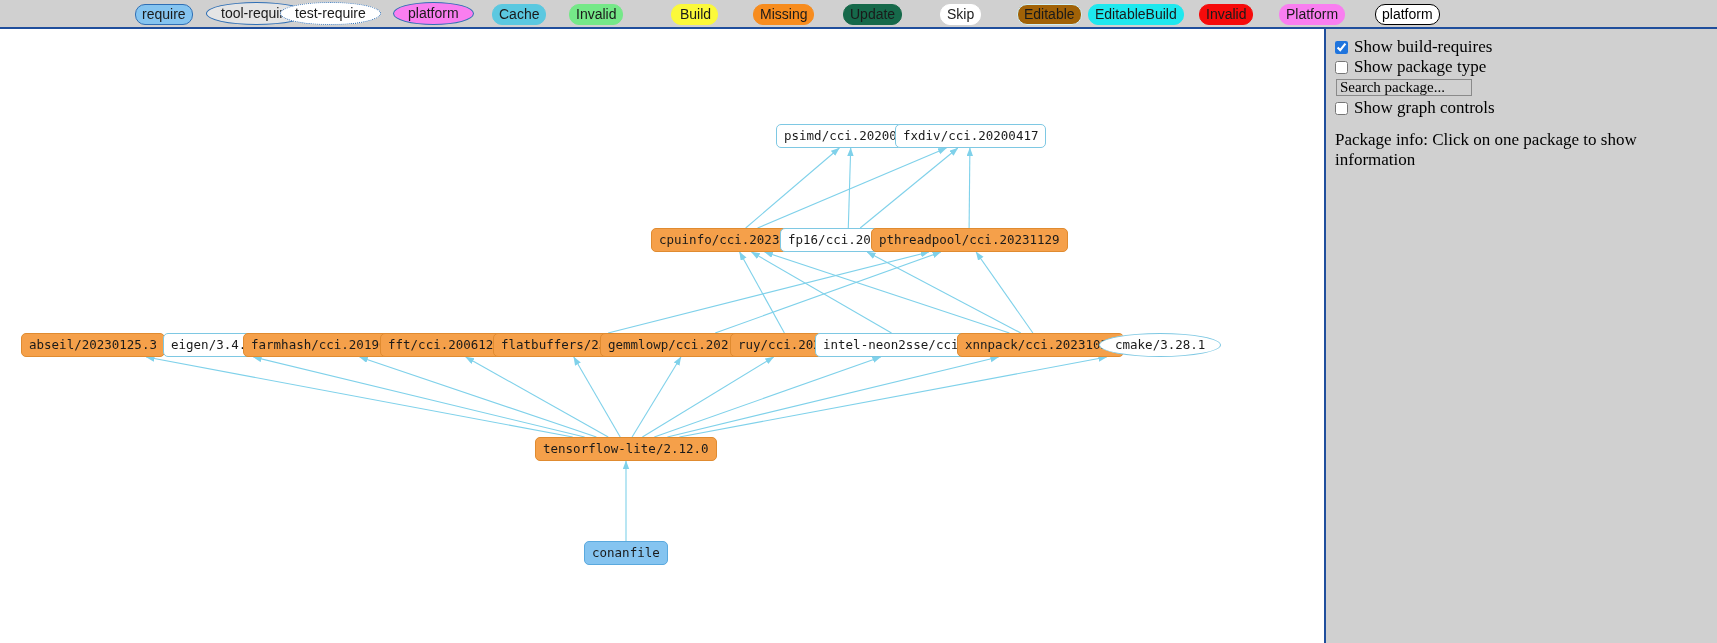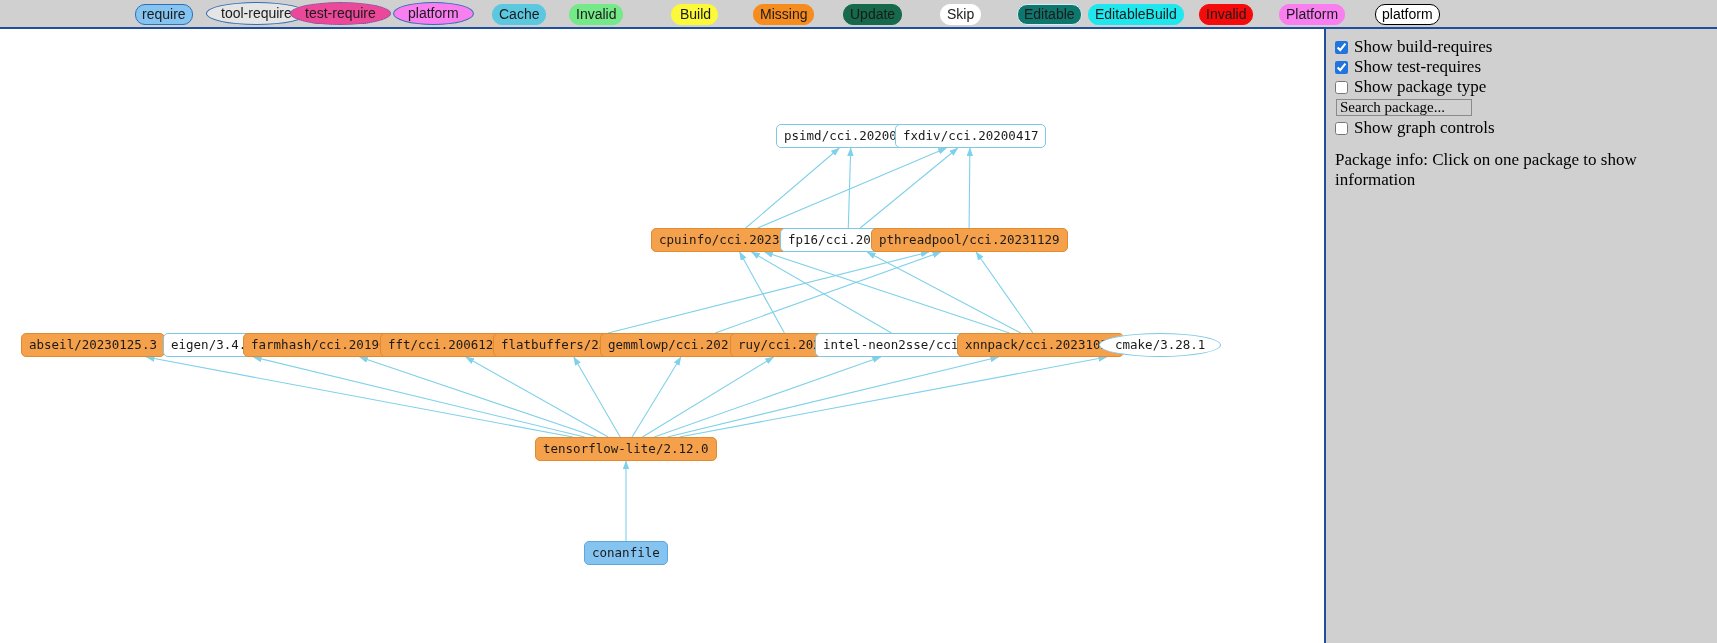--- a/index.html
+++ b/index.html
@@ -135,29 +135,29 @@
   }
 </style>
 </head>
 <body>
 
 <div id="root">
 
   <div id="legend-bar">
       <div class="legend-item lg-rect" style="left: 135px; background: rgb(133, 196, 240); color: rgb(26, 26, 26); border: 1.6px solid rgb(47, 111, 181);">require</div>
       <div class="legend-item lg-ellipse" style="left: 206px; background: #e5e5e5; color: rgb(26, 26, 26); border: 1.6px solid rgb(47, 111, 181); top: 2px;">tool-require</div>
-      <div class="legend-item lg-ellipse" style="left: 290px; background: #ec4899; color: rgb(26, 26, 26); border: 1.6px dotted rgb(47, 111, 181); top: 2px;">test-require</div>
+      <div class="legend-item lg-ellipse" style="left: 280px; background: #ffffff; color: rgb(26, 26, 26); border: 1.6px dotted rgb(47, 111, 181); top: 2px;">test-require</div>
       <div class="legend-item lg-ellipse" style="left: 393px; background: rgb(249, 126, 240); color: rgb(26, 26, 26); border: 1.6px solid rgb(47, 111, 181); top: 2px;">platform</div>
       <div class="legend-item lg-rect" style="left: 492px; background: rgb(91, 200, 224); color: rgb(26, 26, 26); border: 1.6px solid rgb(91, 200, 224);">Cache</div>
       <div class="legend-item lg-rect" style="left: 569px; background: rgb(117, 232, 136); color: rgb(26, 26, 26); border: 1.6px solid rgb(117, 232, 136);">Invalid</div>
       <div class="legend-item lg-rect" style="left: 671px; background: rgb(251, 249, 58); color: rgb(26, 26, 26); border: 1.6px solid rgb(251, 249, 58); padding-left: 8px;">Build</div>
       <div class="legend-item lg-rect" style="left: 753px; background: rgb(247, 140, 30); color: rgb(26, 26, 26); border: 1.6px solid rgb(247, 140, 30);">Missing</div>
       <div class="legend-item lg-rect" style="left: 843px; background: rgb(22, 105, 74); color: rgb(26, 26, 26); border: 1.6px solid rgb(22, 105, 74);">Update</div>
       <div class="legend-item lg-rect" style="left: 940px; background: rgb(255, 255, 255); color: rgb(26, 26, 26); border: 1.6px solid rgb(255, 255, 255);">Skip</div>
-      <div class="legend-item lg-rect" style="left: 1017px; background: #0f766e; color: rgb(26, 26, 26); border: 1.6px solid rgb(208, 239, 245);">Editable</div>
+      <div class="legend-item lg-rect" style="left: 1017px; background: #a16207; color: rgb(26, 26, 26); border: 1.6px solid rgb(208, 239, 245);">Editable</div>
       <div class="legend-item lg-rect" style="left: 1088px; background: rgb(30, 232, 238); color: rgb(26, 26, 26); border: 1.6px solid rgb(30, 232, 238);">EditableBuild</div>
       <div class="legend-item lg-rect" style="left: 1199px; background: rgb(246, 11, 11); color: rgb(26, 26, 26); border: 1.6px solid rgb(246, 11, 11);">Invalid</div>
       <div class="legend-item lg-rect" style="left: 1279px; background: rgb(249, 126, 240); color: rgb(26, 26, 26); border: 1.6px solid rgb(249, 126, 240);">Platform</div>
       <div class="legend-item lg-rect" style="left: 1375px; background: rgb(255, 255, 255); color: rgb(0, 0, 0); border: 1.6px solid rgb(0, 0, 0);">platform</div>
     </div>
 
   <div id="graph">
     <svg id="edges" viewBox="0 0 1324 614" width="1324" height="614">
       <defs>
         <marker id="arrow" markerWidth="9" markerHeight="9" refX="7.5" refY="3" orient="auto" markerUnits="strokeWidth">
@@ -211,24 +211,20 @@
       </div>
   </div>
 
   <div id="panel">
 
     <div class="chk-row">
       <input type="checkbox" id="cb0" checked="" style="">
       <label for="cb0">Show build-requires</label>
     </div>
 
-    <div class="chk-row">
-      <input type="checkbox" id="cb1" checked="" style="">
-      <label for="cb1">Show test-requires</label>
-    </div>
 
 
     <div class="chk-row">
       <input type="checkbox" id="cb3" style="">
       <label for="cb3">Show package type</label>
     </div>
 
     <input id="search-input" type="text" placeholder="Search package..." style="">
 
     <div class="chk-row">

